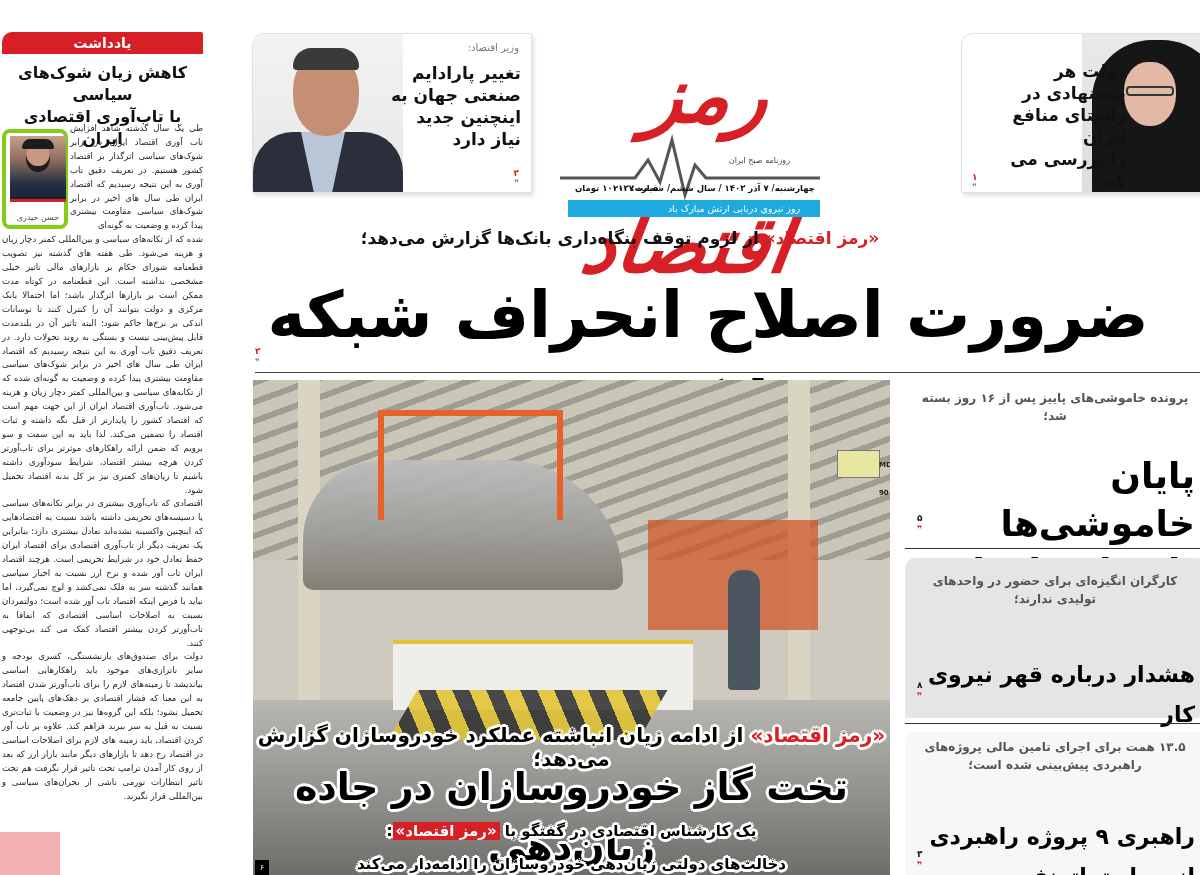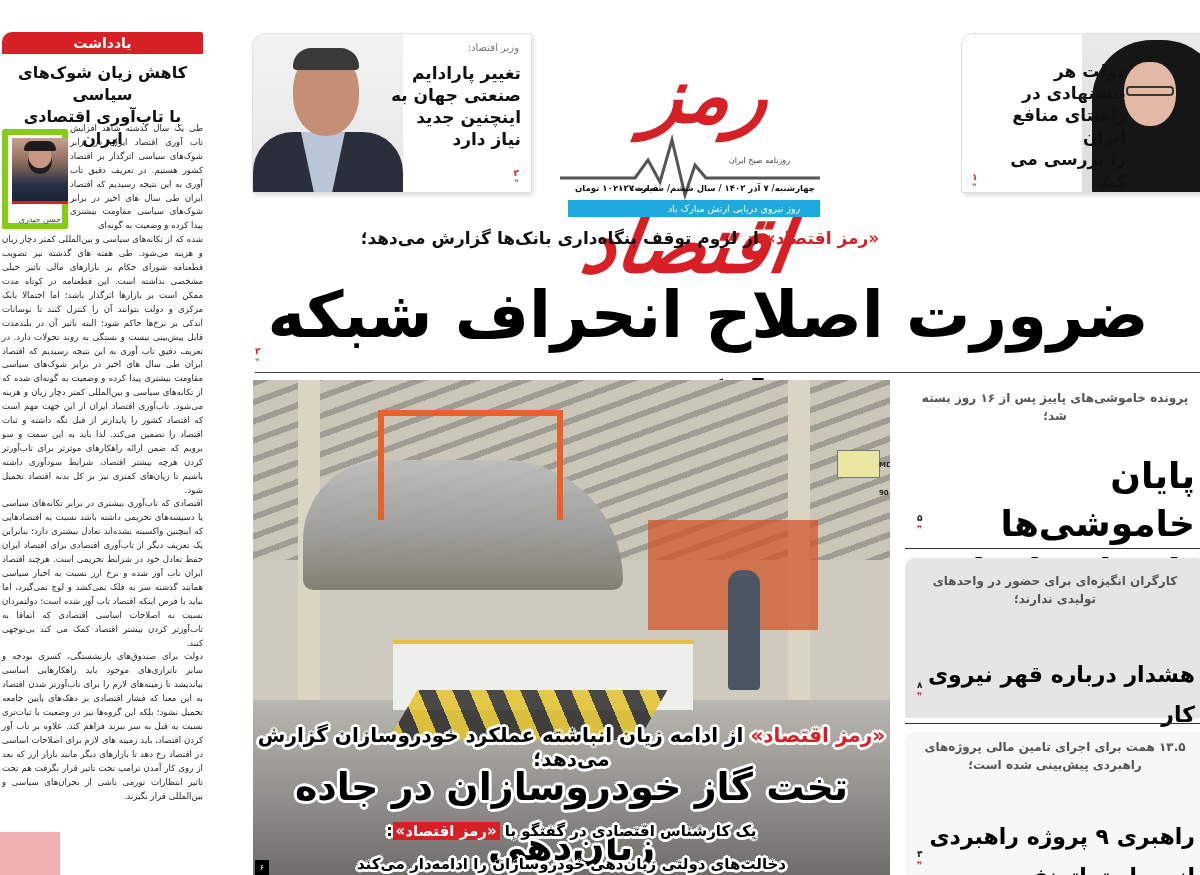--- a/index.html
+++ b/index.html
@@ -3,21 +3,21 @@
 <meta charset="utf-8">
 <style>
   * { box-sizing: border-box; margin: 0; padding: 0; }
   html, body { width: 1200px; height: 875px; overflow: hidden; background: #ffffff; }
   body { position: relative; font-family: "DejaVu Sans", sans-serif; direction: rtl; color: #111; }
 
   
   .editorial { position: absolute; left: 0; top: 32px; width: 207px; height: 843px; }
   .editorial-band { position: absolute; left: 2px; top: 0; width: 201px; height: 22px; background: #d71f26; border-radius: 10px 2px 0 0; color: #fff; font-size: 14px; font-weight: bold; text-align: center; line-height: 22px; }
   .editorial-title { position: absolute; left: 2px; top: 30px; width: 201px; text-align: center; font-size: 16px; font-weight: bold; line-height: 22px; color: #111; }
-  .author-box { position: absolute; left: 2px; top: 97px; width: 66px; height: 100px; border: 6px solid #84cc16; border-radius: 2px; background: #fff; }
+  .author-box { position: absolute; left: 2px; top: 97px; width: 66px; height: 100px; border: 4px solid #84cc16; border-radius: 8px; background: #fff; }
   .author-photo { position: absolute; left: 4px; top: 3px; width: 56px; height: 66px; background: linear-gradient(180deg,#c7a08e 0%,#8a6a5c 40%,#243046 75%,#1b2435 100%); border-bottom: 3px solid #d71f26; }
   .author-photo::before { content: ""; position: absolute; left: 16px; top: 6px; width: 24px; height: 30px; border-radius: 50% 50% 45% 45%; background: #c89883; box-shadow: 0 -6px 0 0 #1e1e1e inset; }
   .author-photo::after { content: ""; position: absolute; left: 12px; top: 3px; width: 32px; height: 10px; border-radius: 10px 10px 2px 2px; background: #1c1c1c; }
   .author-name { position: absolute; left: 0; top: 80px; width: 64px; text-align: center; font-size: 8px; color: #444; }
   .editorial-body { position: absolute; left: 2px; top: 90px; width: 201px; font-size: 8.6px; line-height: 13.9px; color: #222; text-align: justify; }
   .editorial-body .lead { display: block; margin-left: 68px; }
   .editorial-body p { margin: 0; }
   .watermark { position: absolute; left: 0; top: 800px; width: 60px; height: 50px; background: rgba(215,31,38,0.35); }
 
   

